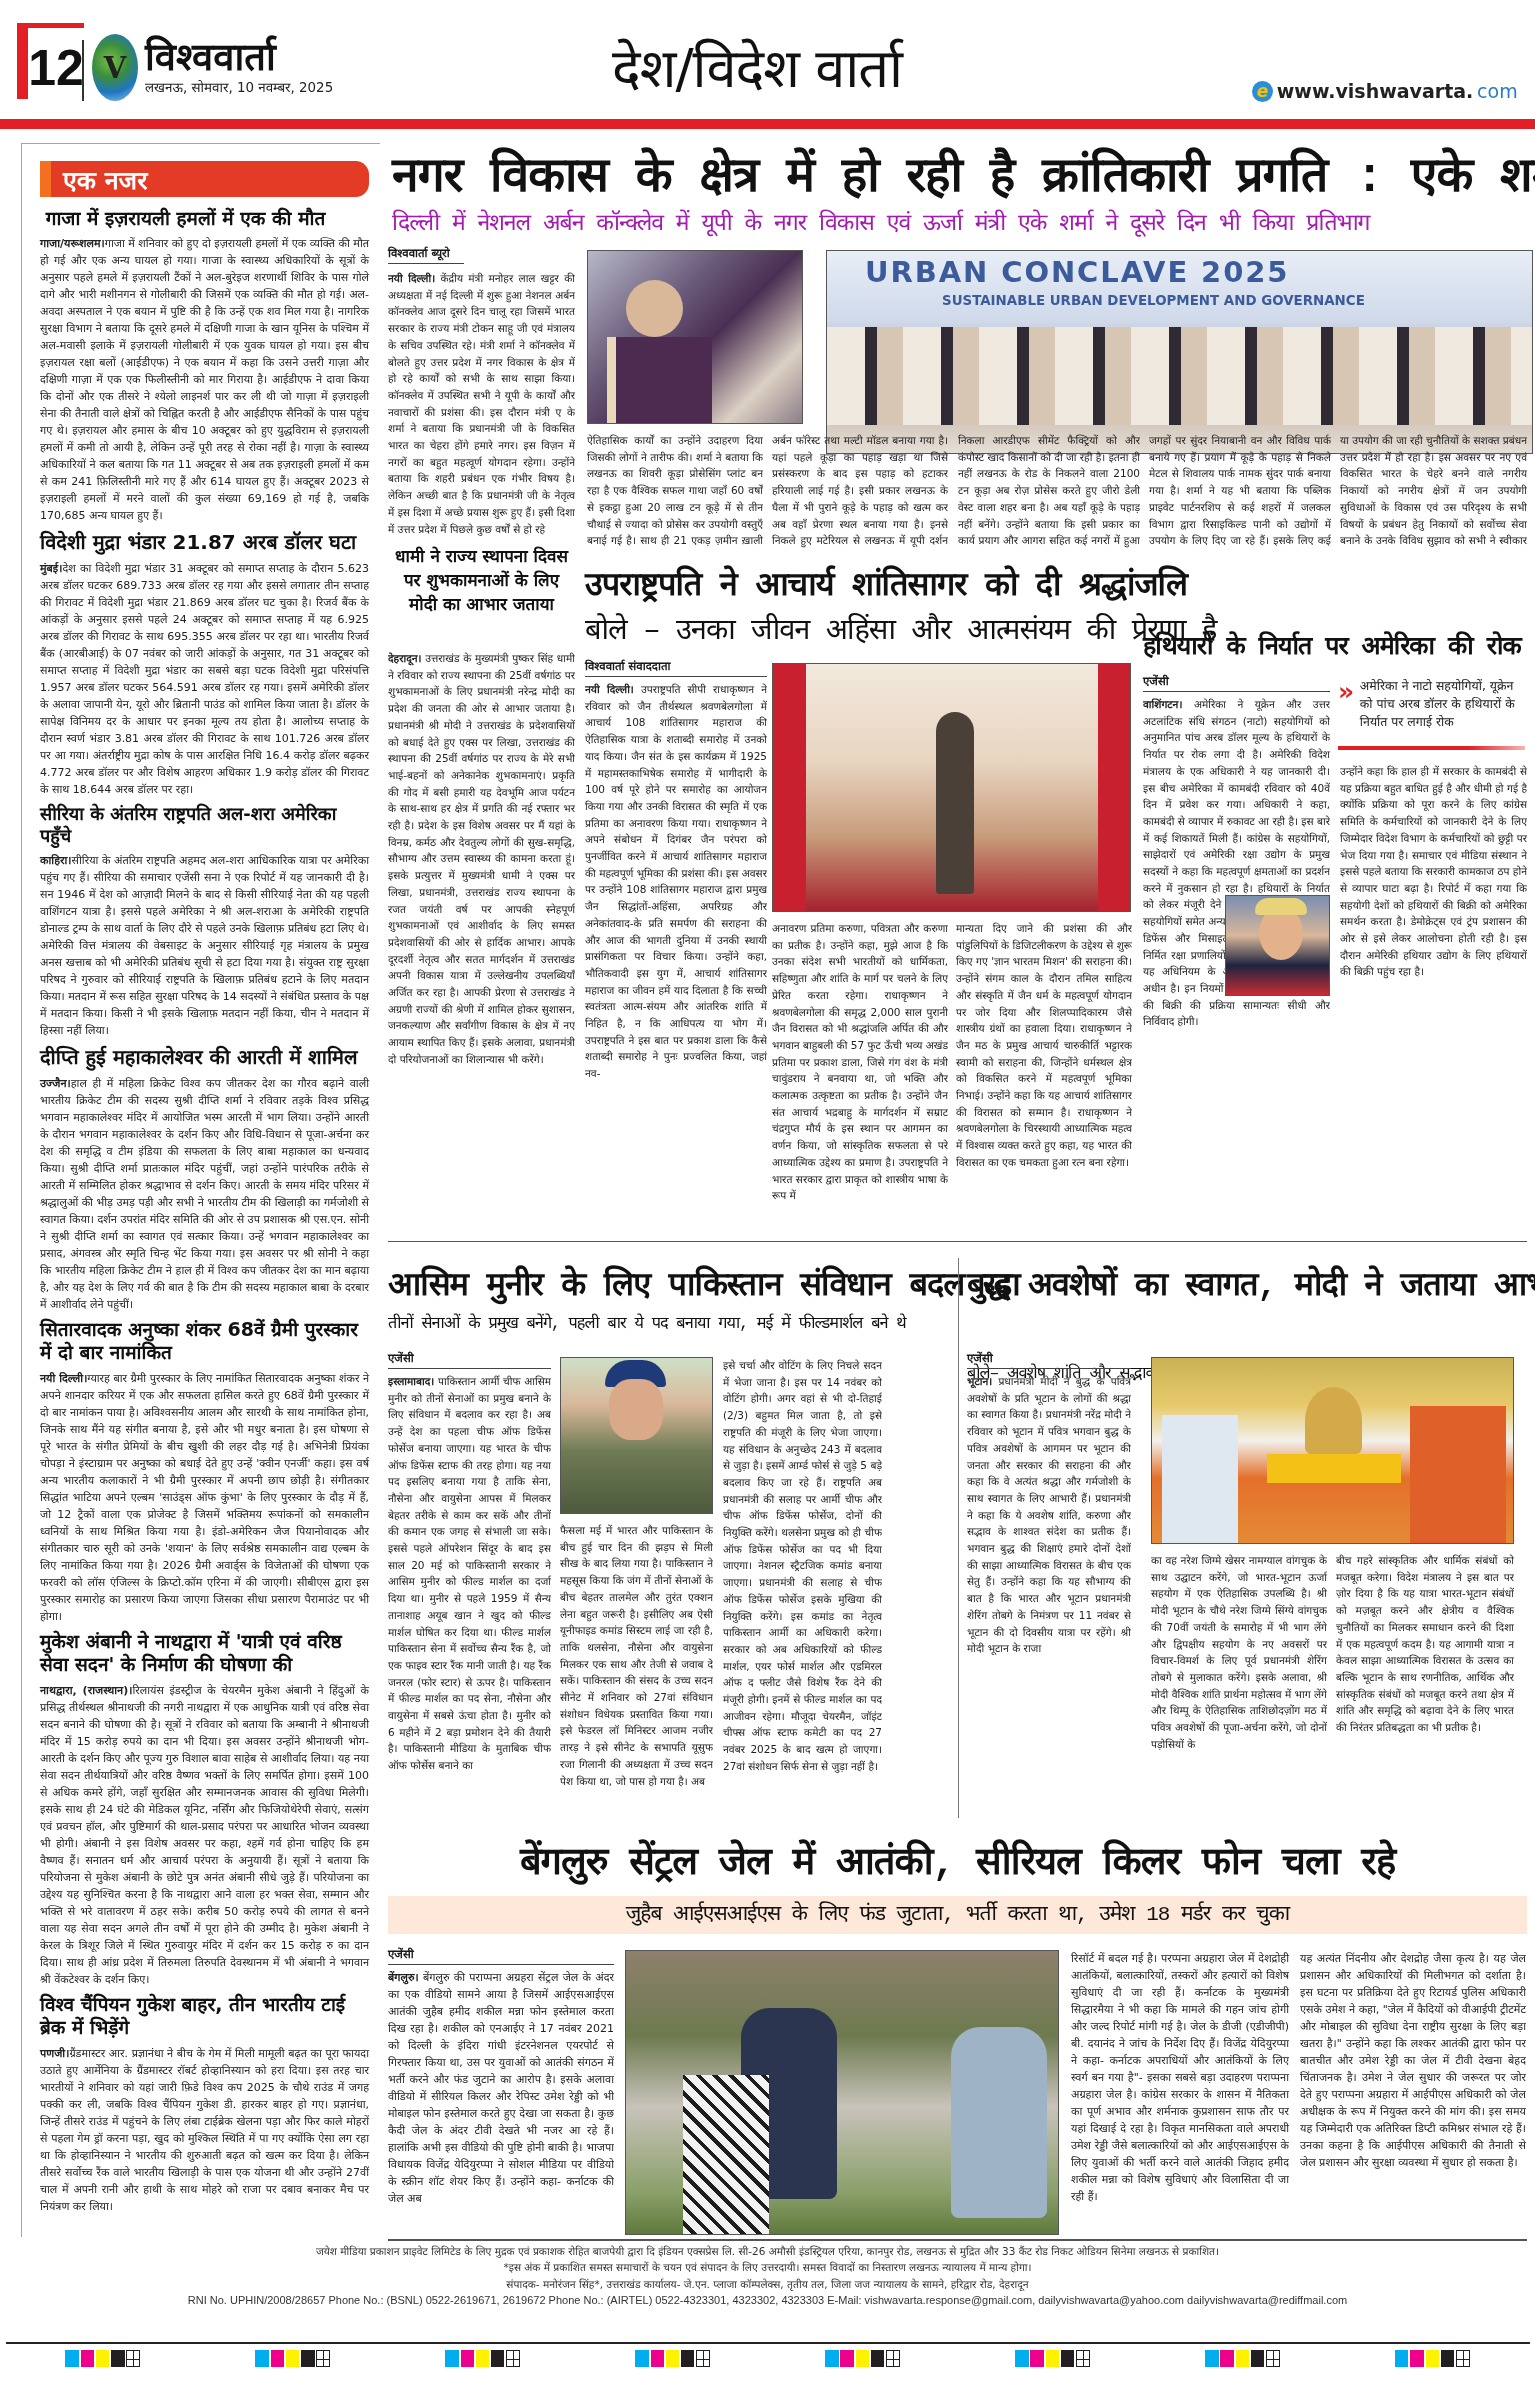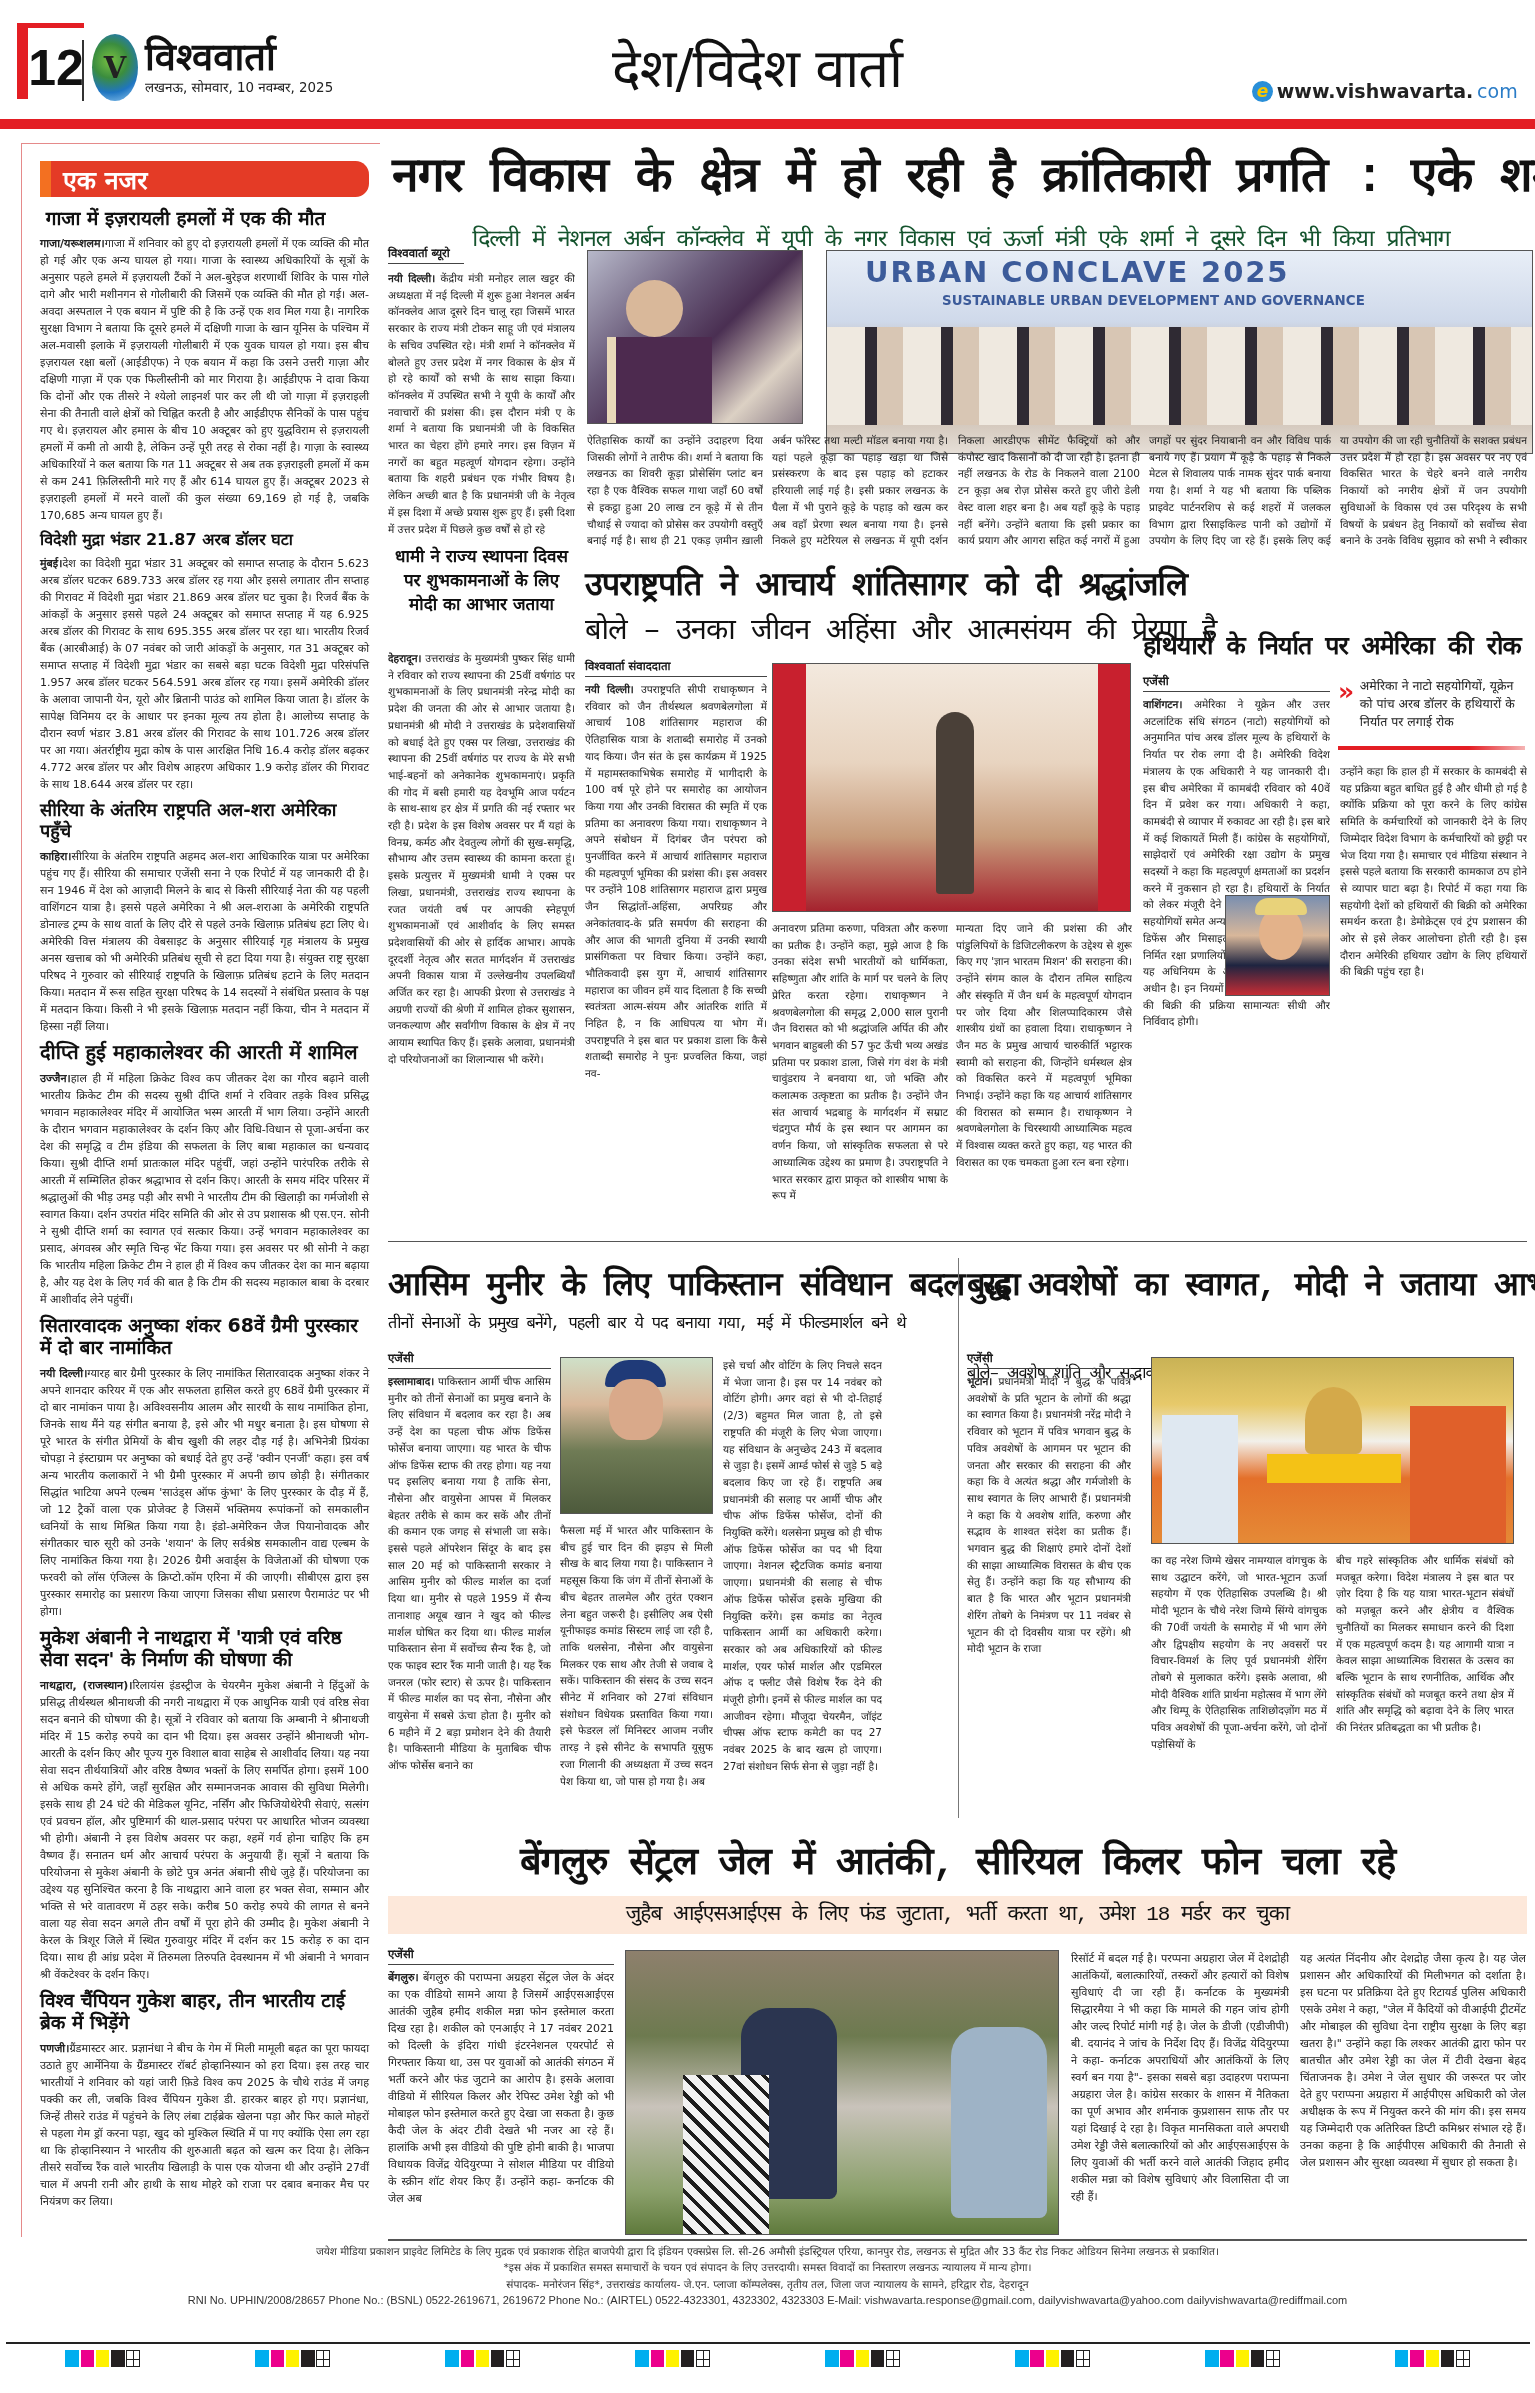--- a/index.html
+++ b/index.html
@@ -57,21 +57,21 @@
 
 <div class="abs leftcol"></div>
 <div class="abs eknazar">एक नजर</div>
 
 <div class="abs" style="left:40px;top:205px;width:329px">
   <div>
     <div class="lh" style="font-size:19px;margin:1.9px 0 5.7px 5.7px">गाजा में इज़रायली हमलों में एक की मौत</div>
     <div class="lb"><b>गाजा/यरूशलम।</b><span>गाजा में शनिवार को हुए दो इज़रायली हमलों में एक व्यक्ति की मौत हो गई और एक अन्य घायल हो गया। गाजा के स्वास्थ्य अधिकारियों के सूत्रों के अनुसार पहले हमले में इज़रायली टैंकों ने अल-बुरेइज शरणार्थी शिविर के पास गोले दागे और भारी मशीनगन से गोलीबारी की जिसमें एक व्यक्ति की मौत हो गई। अल-अवदा अस्पताल ने एक बयान में पुष्टि की है कि उन्हें एक शव मिल गया है। नागरिक सुरक्षा विभाग ने बताया कि दूसरे हमले में दक्षिणी गाजा के खान यूनिस के पश्चिम में अल-मवासी इलाके में इज़रायली गोलीबारी में एक युवक घायल हो गया। इस बीच इज़रायल रक्षा बलों (आईडीएफ) ने एक बयान में कहा कि उसने उत्तरी गाज़ा और दक्षिणी गाज़ा में एक एक फिलीस्तीनी को मार गिराया है। आईडीएफ ने दावा किया कि दोनों और एक तीसरे ने श्येलो लाइनर्श पार कर ली थी जो गाज़ा में इज़राइली सेना की तैनाती वाले क्षेत्रों को चिह्नित करती है और आईडीएफ सैनिकों के पास पहुंच गए थे। इज़रायल और हमास के बीच 10 अक्टूबर को हुए युद्धविराम से इज़रायली हमलों में कमी तो आयी है, लेकिन उन्हें पूरी तरह से रोका नहीं है। गाज़ा के स्वास्थ्य अधिकारियों ने कल बताया कि गत 11 अक्टूबर से अब तक इज़राइली हमलों में कम से कम 241 फ़िलिस्तीनी मारे गए हैं और 614 घायल हुए हैं। अक्टूबर 2023 से इज़राइली हमलों में मरने वालों की कुल संख्या 69,169 हो गई है, जबकि 170,685 अन्य घायल हुए हैं।</span></div>
   </div>
   <div>
-    <div class="lh" style="font-size:16px;margin:5.7px 0">विदेशी मुद्रा भंडार 21.87 अरब डॉलर घटा</div>
+    <div class="lh" style="font-size:20px;margin:5.7px 0">विदेशी मुद्रा भंडार 21.87 अरब डॉलर घटा</div>
     <div class="lb"><b>मुंबई।</b><span>देश का विदेशी मुद्रा भंडार 31 अक्टूबर को समाप्त सप्ताह के दौरान 5.623 अरब डॉलर घटकर 689.733 अरब डॉलर रह गया और इससे लगातार तीन सप्ताह की गिरावट में विदेशी मुद्रा भंडार 21.869 अरब डॉलर घट चुका है। रिजर्व बैंक के आंकड़ों के अनुसार इससे पहले 24 अक्टूबर को समाप्त सप्ताह में यह 6.925 अरब डॉलर की गिरावट के साथ 695.355 अरब डॉलर पर रहा था। भारतीय रिजर्व बैंक (आरबीआई) के 07 नवंबर को जारी आंकड़ों के अनुसार, गत 31 अक्टूबर को समाप्त सप्ताह में विदेशी मुद्रा भंडार का सबसे बड़ा घटक विदेशी मुद्रा परिसंपत्ति 1.957 अरब डॉलर घटकर 564.591 अरब डॉलर रह गया। इसमें अमेरिकी डॉलर के अलावा जापानी येन, यूरो और ब्रितानी पाउंड को शामिल किया जाता है। डॉलर के सापेक्ष विनिमय दर के आधार पर इनका मूल्य तय होता है। आलोच्य सप्ताह के दौरान स्वर्ण भंडार 3.81 अरब डॉलर की गिरावट के साथ 101.726 अरब डॉलर पर आ गया। अंतर्राष्ट्रीय मुद्रा कोष के पास आरक्षित निधि 16.4 करोड़ डॉलर बढ़कर 4.772 अरब डॉलर पर और विशेष आहरण अधिकार 1.9 करोड़ डॉलर की गिरावट के साथ 18.644 अरब डॉलर पर रहा।</span></div>
   </div>
   <div>
     <div class="lh" style="font-size:18px;margin:5.7px 0">सीरिया के अंतरिम राष्ट्रपति अल-शरा अमेरिका पहुँचे</div>
     <div class="lb"><b>काहिरा।</b><span>सीरिया के अंतरिम राष्ट्रपति अहमद अल-शरा आधिकारिक यात्रा पर अमेरिका पहुंच गए हैं। सीरिया की समाचार एजेंसी सना ने एक रिपोर्ट में यह जानकारी दी है। सन 1946 में देश को आज़ादी मिलने के बाद से किसी सीरियाई नेता की यह पहली वाशिंगटन यात्रा है। इससे पहले अमेरिका ने श्री अल-शराआ के अमेरिकी राष्ट्रपति डोनाल्ड ट्रम्प के साथ वार्ता के लिए दौरे से पहले उनके खिलाफ़ प्रतिबंध हटा लिए थे। अमेरिकी वित्त मंत्रालय की वेबसाइट के अनुसार सीरियाई गृह मंत्रालय के प्रमुख अनस खत्ताब को भी अमेरिकी प्रतिबंध सूची से हटा दिया गया है। संयुक्त राष्ट्र सुरक्षा परिषद ने गुरुवार को सीरियाई राष्ट्रपति के खिलाफ़ प्रतिबंध हटाने के लिए मतदान किया। मतदान में रूस सहित सुरक्षा परिषद के 14 सदस्यों ने संबंधित प्रस्ताव के पक्ष में मतदान किया। किसी ने भी इसके खिलाफ़ मतदान नहीं किया, चीन ने मतदान में हिस्सा नहीं लिया।</span></div>
   </div>
   <div>
     <div class="lh" style="font-size:20px;margin:5.7px 0">दीप्ति हुई महाकालेश्वर की आरती में शामिल</div>
     <div class="lb"><b>उज्जैन।</b><span>हाल ही में महिला क्रिकेट विश्व कप जीतकर देश का गौरव बढ़ाने वाली भारतीय क्रिकेट टीम की सदस्य सुश्री दीप्ति शर्मा ने रविवार तड़के विश्व प्रसिद्ध भगवान महाकालेश्वर मंदिर में आयोजित भस्म आरती में भाग लिया। उन्होंने आरती के दौरान भगवान महाकालेश्वर के दर्शन किए और विधि-विधान से पूजा-अर्चना कर देश की समृद्धि व टीम इंडिया की सफलता के लिए बाबा महाकाल का धन्यवाद किया। सुश्री दीप्ति शर्मा प्रातःकाल मंदिर पहुंचीं, जहां उन्होंने पारंपरिक तरीके से आरती में सम्मिलित होकर श्रद्धाभाव से दर्शन किए। आरती के समय मंदिर परिसर में श्रद्धालुओं की भीड़ उमड़ पड़ी और सभी ने भारतीय टीम की खिलाड़ी का गर्मजोशी से स्वागत किया। दर्शन उपरांत मंदिर समिति की ओर से उप प्रशासक श्री एस.एन. सोनी ने सुश्री दीप्ति शर्मा का स्वागत एवं सत्कार किया। उन्हें भगवान महाकालेश्वर का प्रसाद, अंगवस्त्र और स्मृति चिन्ह भेंट किया गया। इस अवसर पर श्री सोनी ने कहा कि भारतीय महिला क्रिकेट टीम ने हाल ही में विश्व कप जीतकर देश का मान बढ़ाया है, और यह देश के लिए गर्व की बात है कि टीम की सदस्य महाकाल बाबा के दरबार में आशीर्वाद लेने पहुंचीं।</span></div>
   </div>
@@ -84,21 +84,21 @@
     <div class="lb"><b>नाथद्वारा, (राजस्थान)।</b><span>रिलायंस इंडस्ट्रीज के चेयरमैन मुकेश अंबानी ने हिंदुओं के प्रसिद्ध तीर्थस्थल श्रीनाथजी की नगरी नाथद्वारा में एक आधुनिक यात्री एवं वरिष्ठ सेवा सदन बनाने की घोषणा की है। सूत्रों ने रविवार को बताया कि अम्बानी ने श्रीनाथजी मंदिर में 15 करोड़ रुपये का दान भी दिया। इस अवसर उन्होंने श्रीनाथजी भोग-आरती के दर्शन किए और पूज्य गुरु विशाल बावा साहेब से आशीर्वाद लिया। यह नया सेवा सदन तीर्थयात्रियों और वरिष्ठ वैष्णव भक्तों के लिए समर्पित होगा। इसमें 100 से अधिक कमरे होंगे, जहाँ सुरक्षित और सम्मानजनक आवास की सुविधा मिलेगी। इसके साथ ही 24 घंटे की मेडिकल यूनिट, नर्सिंग और फिजियोथेरेपी सेवाएं, सत्संग एवं प्रवचन हॉल, और पुष्टिमार्ग की थाल-प्रसाद परंपरा पर आधारित भोजन व्यवस्था भी होगी। अंबानी ने इस विशेष अवसर पर कहा, श्हमें गर्व होना चाहिए कि हम वैष्णव हैं। सनातन धर्म और आचार्य परंपरा के अनुयायी हैं। सूत्रों ने बताया कि परियोजना से मुकेश अंबानी के छोटे पुत्र अनंत अंबानी सीधे जुड़े हैं। परियोजना का उद्देश्य यह सुनिश्चित करना है कि नाथद्वारा आने वाला हर भक्त सेवा, सम्मान और भक्ति से भरे वातावरण में ठहर सके। करीब 50 करोड़ रुपये की लागत से बनने वाला यह सेवा सदन अगले तीन वर्षों में पूरा होने की उम्मीद है। मुकेश अंबानी ने केरल के त्रिशूर जिले में स्थित गुरुवायुर मंदिर में दर्शन कर 15 करोड़ रु का दान दिया। साथ ही आंध्र प्रदेश में तिरुमला तिरुपति देवस्थानम में भी अंबानी ने भगवान श्री वेंकटेश्वर के दर्शन किए।</span></div>
   </div>
   <div>
     <div class="lh" style="font-size:19px;margin:5.7px 0">विश्व चैंपियन गुकेश बाहर, तीन भारतीय टाई ब्रेक में भिड़ेंगे</div>
     <div class="lb"><b>पणजी।</b><span>ग्रैंडमास्टर आर. प्रज्ञानंधा ने बीच के गेम में मिली मामूली बढ़त का पूरा फायदा उठाते हुए आर्मेनिया के ग्रैंडमास्टर रॉबर्ट होव्हानिस्यान को हरा दिया। इस तरह चार भारतीयों ने शनिवार को यहां जारी फ़िडे विश्व कप 2025 के चौथे राउंड में जगह पक्की कर ली, जबकि विश्व चैंपियन गुकेश डी. हारकर बाहर हो गए। प्रज्ञानंधा, जिन्हें तीसरे राउंड में पहुंचने के लिए लंबा टाईब्रेक खेलना पड़ा और फिर काले मोहरों से पहला गेम ड्रॉ करना पड़ा, खुद को मुश्किल स्थिति में पा गए क्योंकि ऐसा लग रहा था कि होव्हानिस्यान ने भारतीय की शुरुआती बढ़त को खत्म कर दिया है। लेकिन तीसरे सर्वोच्च रैंक वाले भारतीय खिलाड़ी के पास एक योजना थी और उन्होंने 27वीं चाल में अपनी रानी और हाथी के साथ मोहरे को राजा पर दबाव बनाकर मैच पर नियंत्रण कर लिया।</span></div>
   </div>
 </div>
 <div class="abs" style="left:21px;top:2237px;width:359px;height:9.6px;background:#fff"></div>
 
 <div class="abs hl" style="left:392px;top:140px;width:1138px;text-align:center;font-size:48px">नगर विकास के क्षेत्र में हो रही है क्रांतिकारी प्रगति : एके शर्मा</div>
-<div class="abs hl" style="left:392px;top:221px;width:1138px;text-align:center;font-size:23px;font-weight:normal;color:#14532d">दिल्ली में नेशनल अर्बन कॉन्क्लेव में यूपी के नगर विकास एवं ऊर्जा मंत्री एके शर्मा ने दूसरे दिन भी किया प्रतिभाग</div>
+<div class="abs hl" style="left:392px;top:205px;width:1138px;text-align:left;font-size:23px;font-weight:normal;color:#a21caf">दिल्ली में नेशनल अर्बन कॉन्क्लेव में यूपी के नगर विकास एवं ऊर्जा मंत्री एके शर्मा ने दूसरे दिन भी किया प्रतिभाग</div>
 
 <div class="abs" style="left:388px;top:245px;width:76px">
   <div class="byline">विश्ववार्ता ब्यूरो</div>
 </div>
 <div class="abs col" style="left:388px;top:270px;width:187px;height:279px;overflow:hidden"><b>नयी दिल्ली।</b> <span>केंद्रीय मंत्री मनोहर लाल खट्टर की अध्यक्षता में नई दिल्ली में शुरू हुआ नेशनल अर्बन कॉनक्लेव आज दूसरे दिन चालू रहा जिसमें भारत सरकार के राज्य मंत्री टोकन साहू जी एवं मंत्रालय के सचिव उपस्थित रहे। मंत्री शर्मा ने कॉनक्लेव में बोलते हुए उत्तर प्रदेश में नगर विकास के क्षेत्र में हो रहे कार्यों को सभी के साथ साझा किया। कॉनक्लेव में उपस्थित सभी ने यूपी के कार्यों और नवाचारों की प्रशंसा की। इस दौरान मंत्री ए के शर्मा ने बताया कि प्रधानमंत्री जी के विकसित भारत का चेहरा होंगे हमारे नगर। इस विज़न में नगरों का बहुत महत्वूर्ण योगदान रहेगा। उन्होंने बताया कि शहरी प्रबंधन एक गंभीर विषय है। लेकिन अच्छी बात है कि प्रधानमंत्री जी के नेतृत्व में इस दिशा में अच्छे प्रयास शुरू हुए हैं। इसी दिशा में उत्तर प्रदेश में पिछले कुछ वर्षों से हो रहे</span></div>
 
 <div class="abs photo" style="left:587px;top:250px;width:216px;height:174px;background:linear-gradient(135deg,#b7b8c9 0,#6a5b7a 35%,#4a2f52 55%,#dcd1c4 80%,#8d7e88 100%)">
   <div style="position:absolute;left:38px;top:29px;width:57px;height:57px;border-radius:50%;background:#d9b89a"></div>
   <div style="position:absolute;left:19px;top:86px;width:105px;height:88px;background:#4d2a4f;border-left:9.6px solid #e9d9b9"></div>
 </div>

